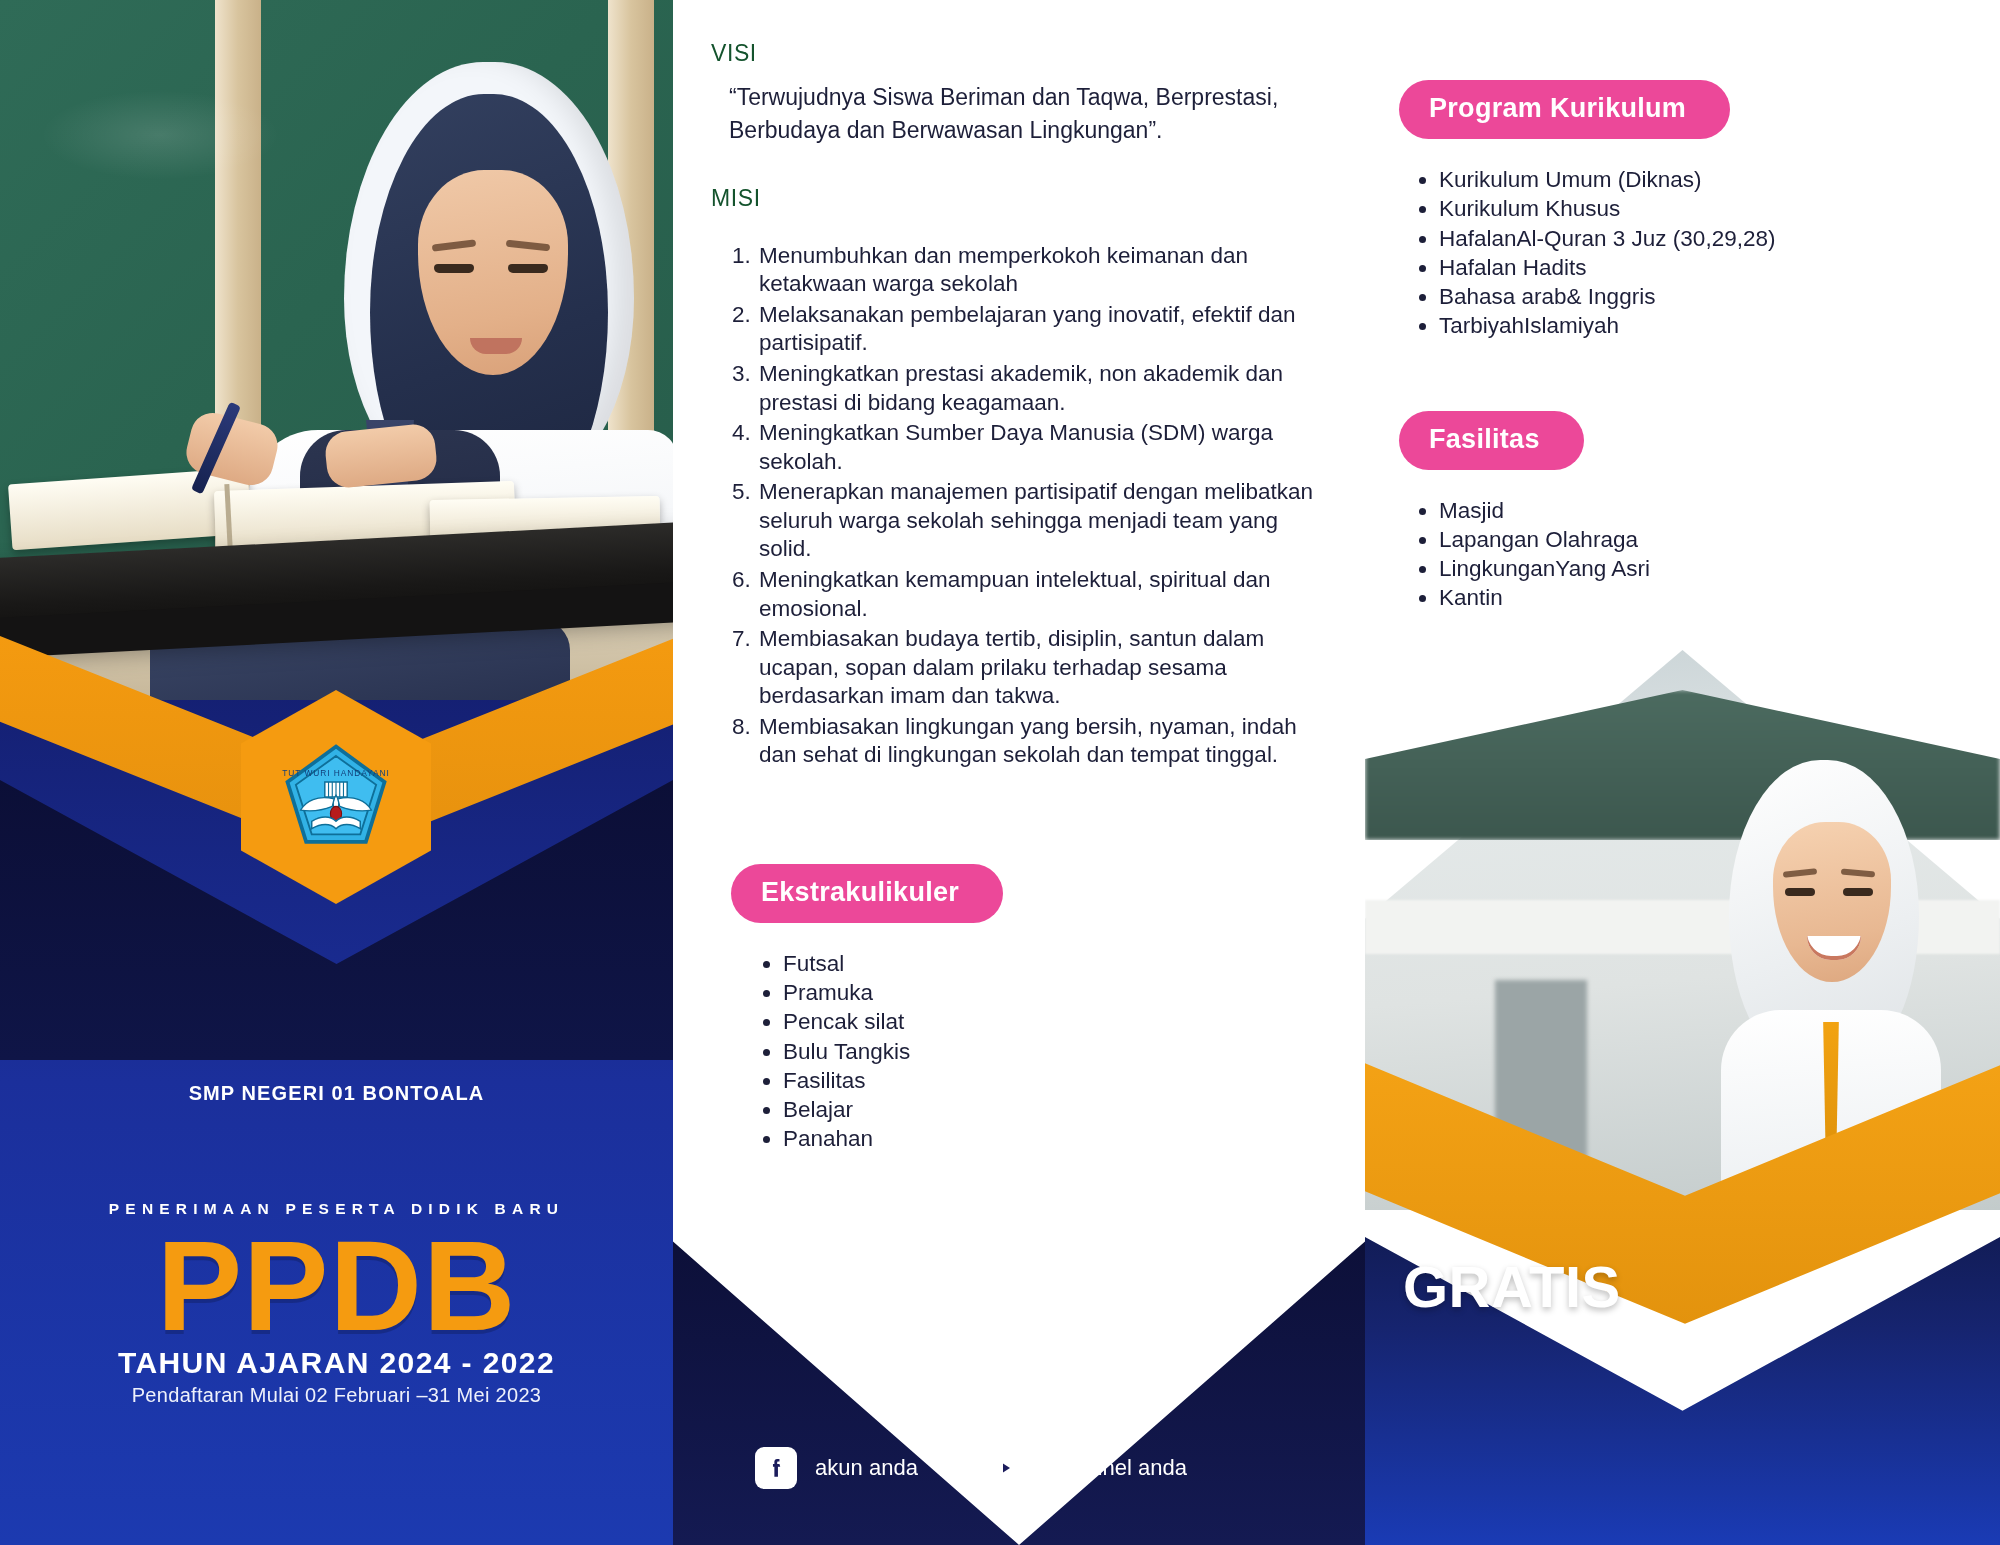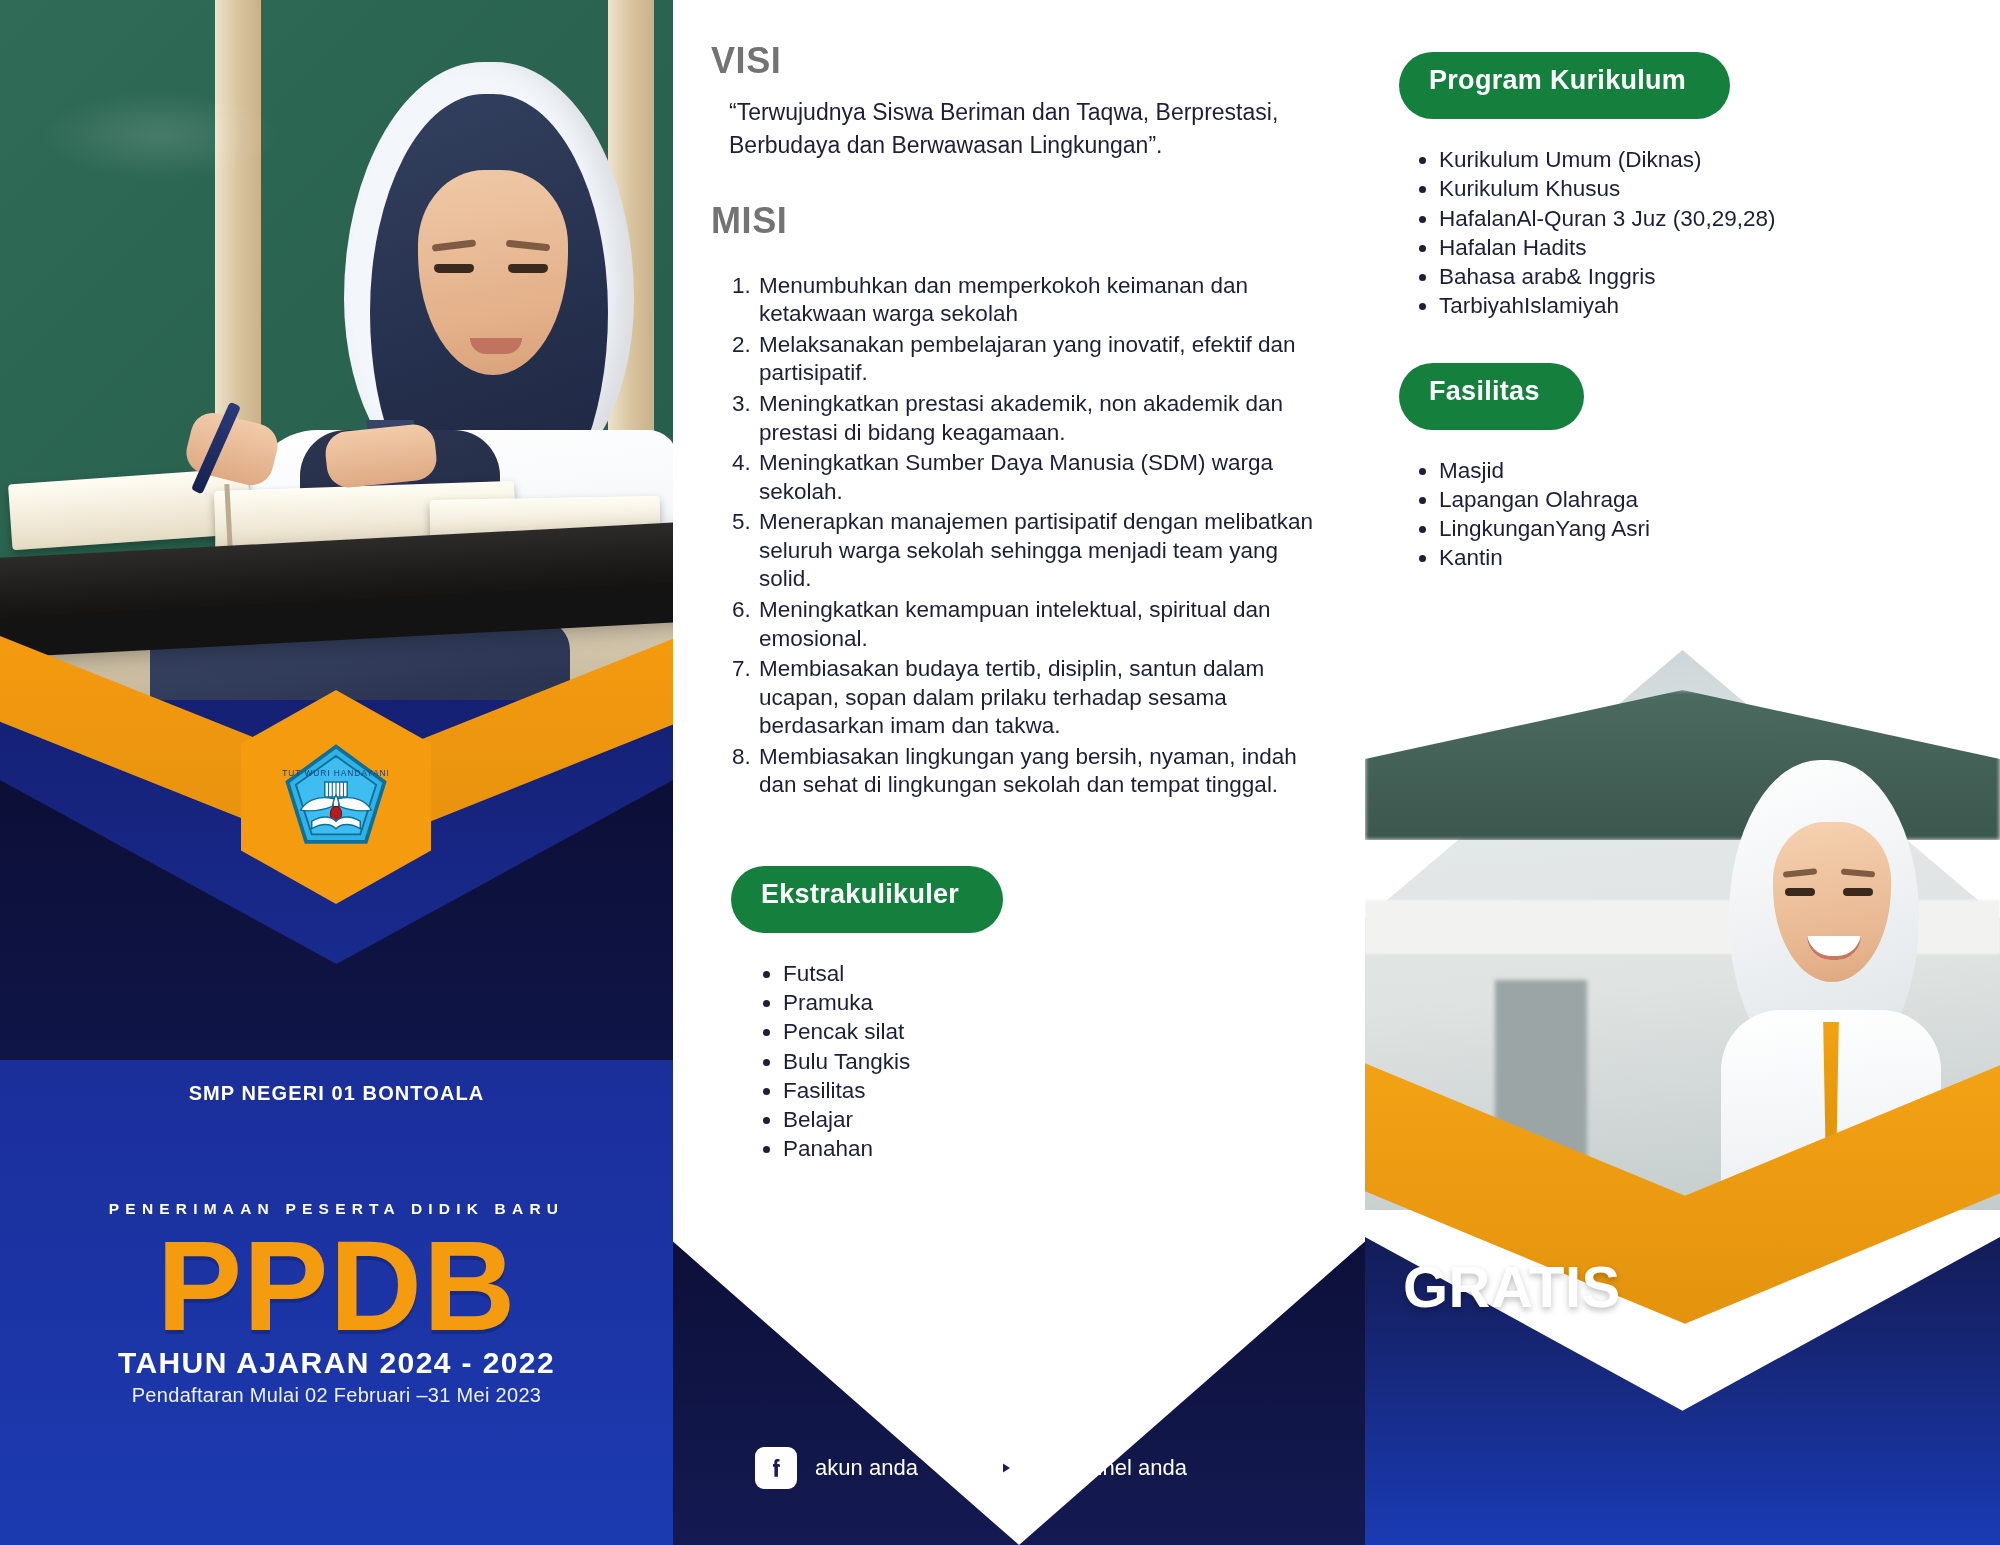--- a/index.html
+++ b/index.html
@@ -183,36 +183,37 @@
     position:relative; width:692px; height:1545px;
     background:#ffffff; overflow:hidden;
   }
   .mid-dark {
     position:absolute; left:0; bottom:0; width:692px; height:410px;
     background:linear-gradient(180deg,#0a0c30,#141a52);
     clip-path:polygon(0 26%, 50% 100%, 100% 26%, 100% 100%, 0 100%);
   }
   .mid-content { position:relative; padding:40px 48px 0 38px; z-index:2; }
   .h-visi, .h-misi {
-    color:#737373; font-size:36px; font-weight:bold; letter-spacing:.6px;
+    color:#14532d; font-size:23px; font-weight:normal; letter-spacing:.6px;
   }
   .h-misi { margin-top:38px; }
   .visi-text {
     color:#1d1f39; font-size:23px; line-height:1.43; margin:14px 0 0 18px;
   }
   ol.misi { margin:30px 0 0 46px; color:#1d1f39; font-size:22.5px; line-height:1.27; }
   ol.misi li { margin-bottom:2px; padding-left:2px; }
 
   .pill {
     display:inline-block;
-    background:#15803d; color:#ffffff;
+    background:#ec4899; color:#ffffff;
     font-size:27px; font-weight:bold;
-    padding:13px 44px 23px 30px;
+    padding:13px 44px 15px 30px;
     border-radius:40px;
     letter-spacing:.3px;
+    margin-top:28px;
   }
   .ekstra-wrap { margin-top:66px; margin-left:20px; }
   ul.bullets { margin:26px 0 0 52px; color:#1d1f39; font-size:22.5px; line-height:1.30; }
   ul.bullets li { margin-bottom:0px; }
 
   .social-row {
     position:absolute; left:0; bottom:56px; width:596px;
     display:flex; align-items:center; justify-content:center; gap:62px;
     z-index:5;
   }

